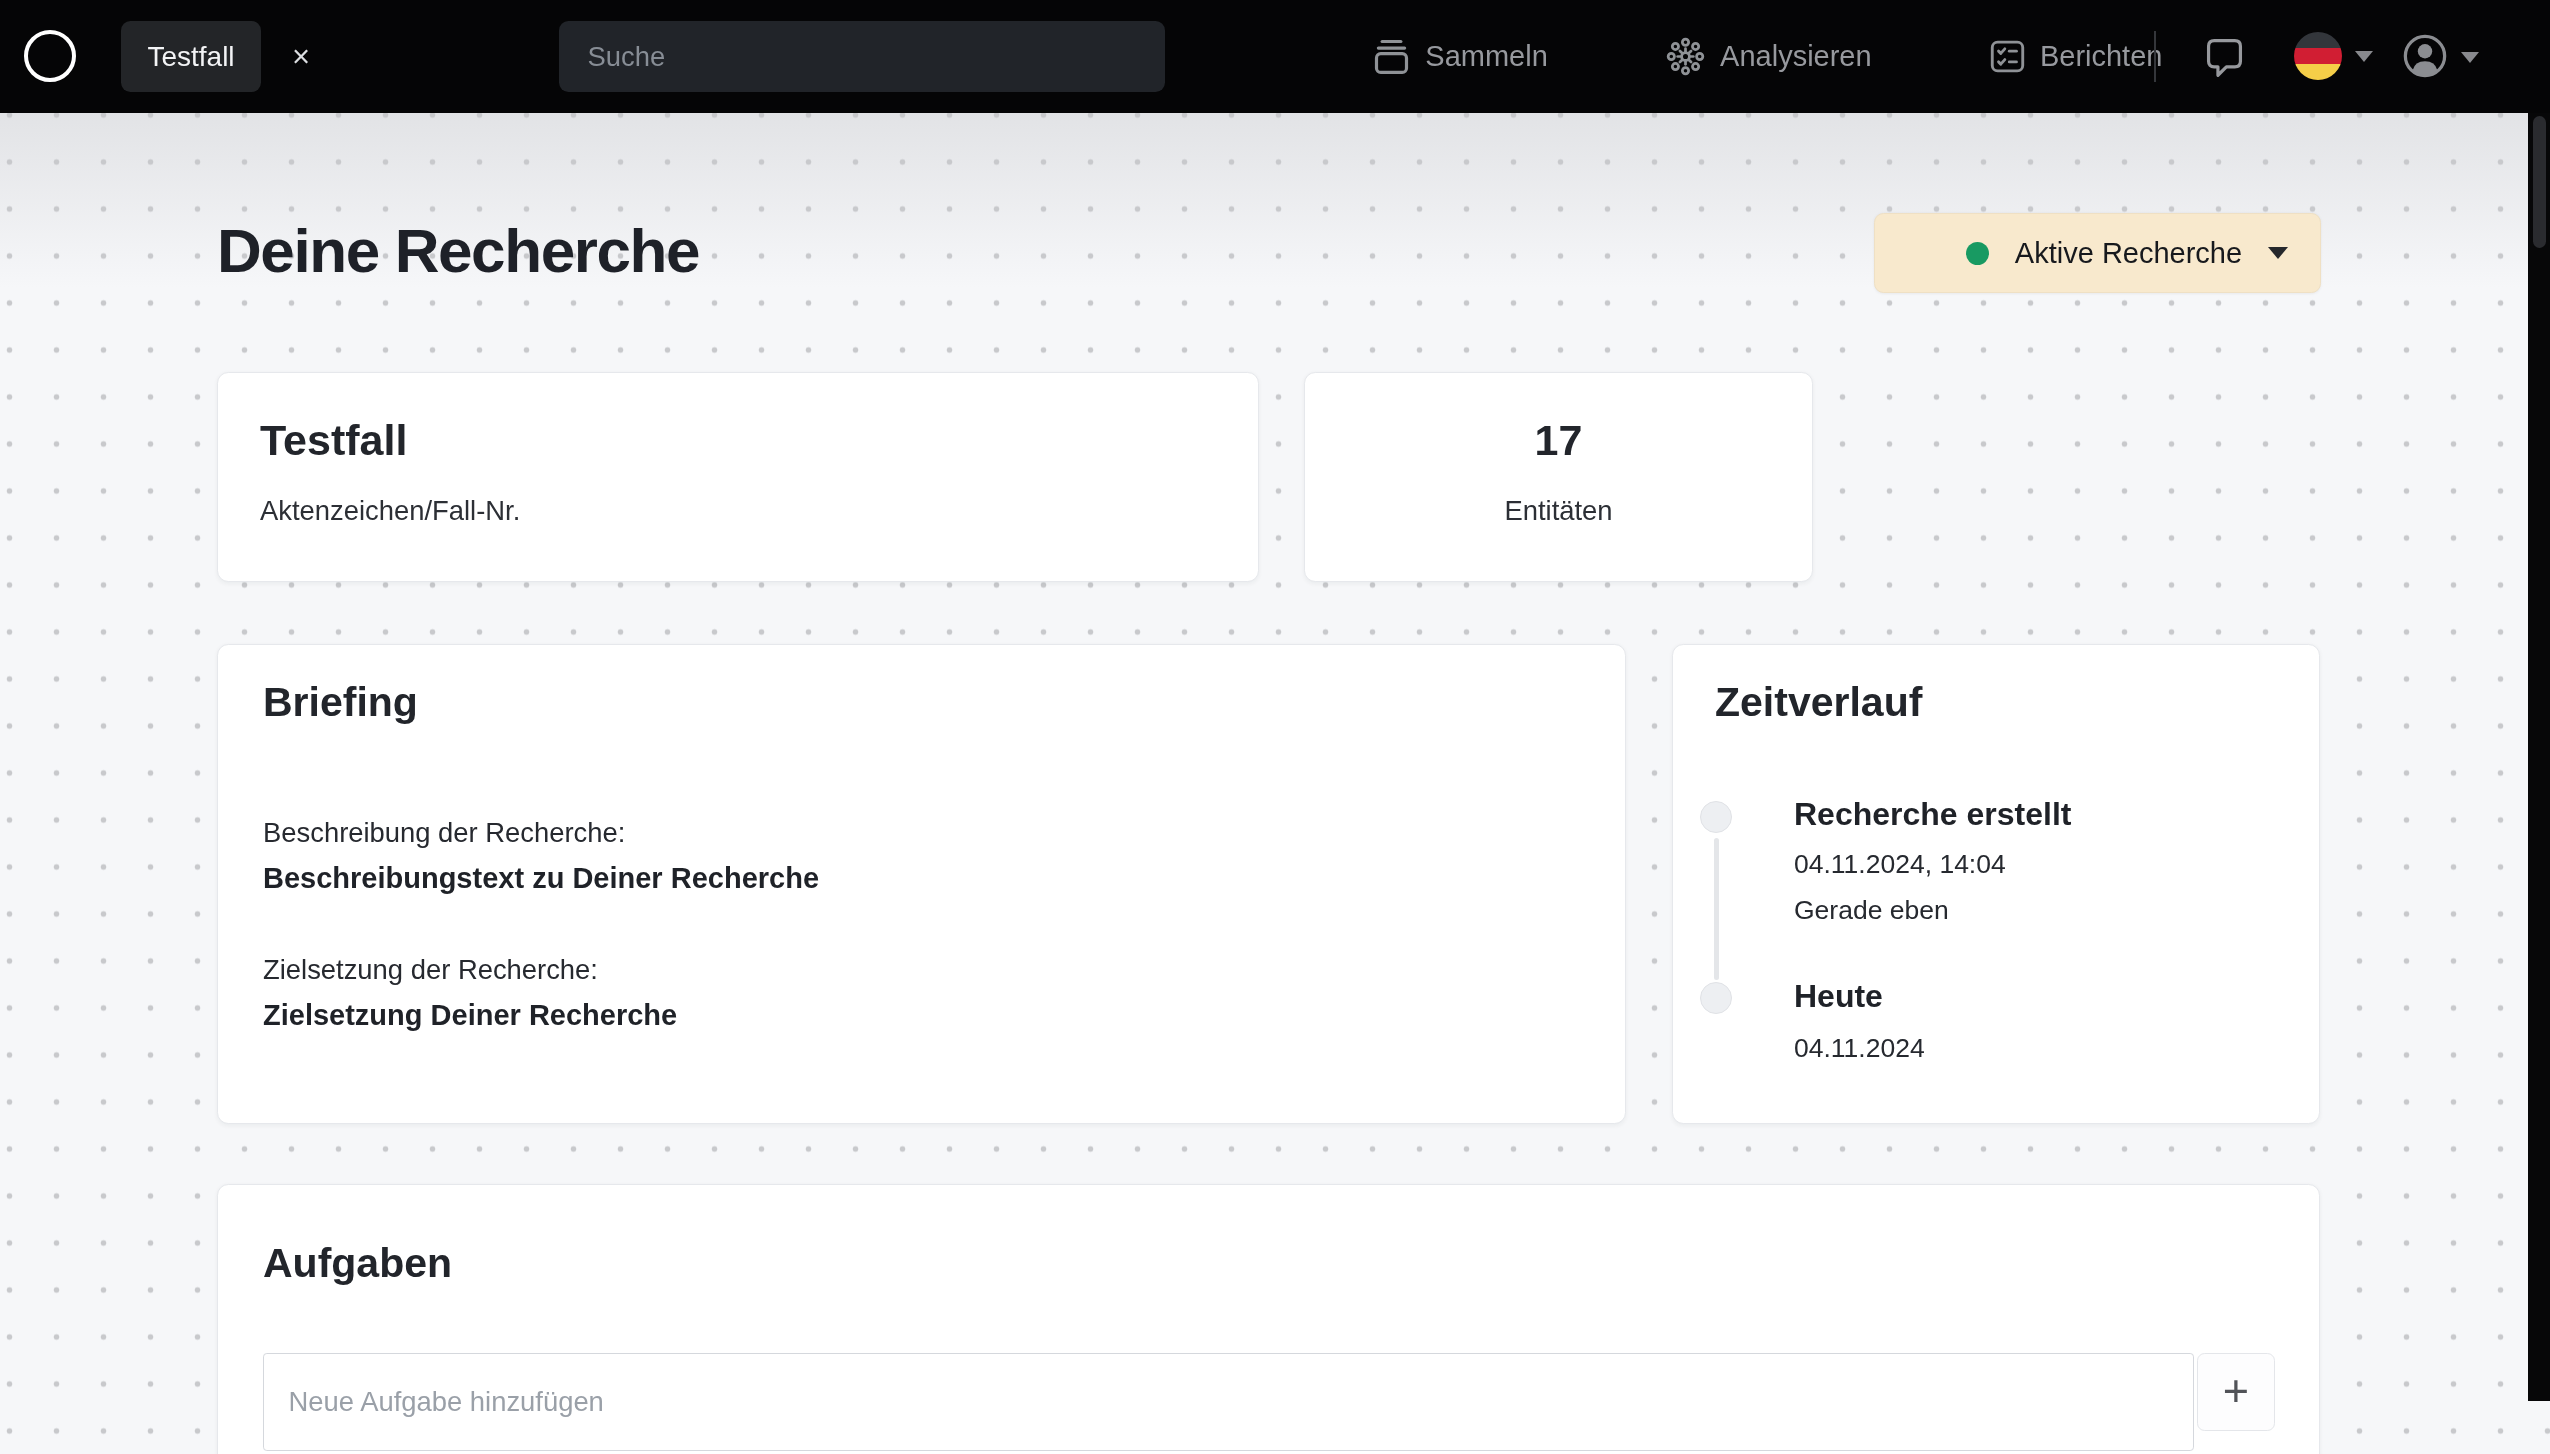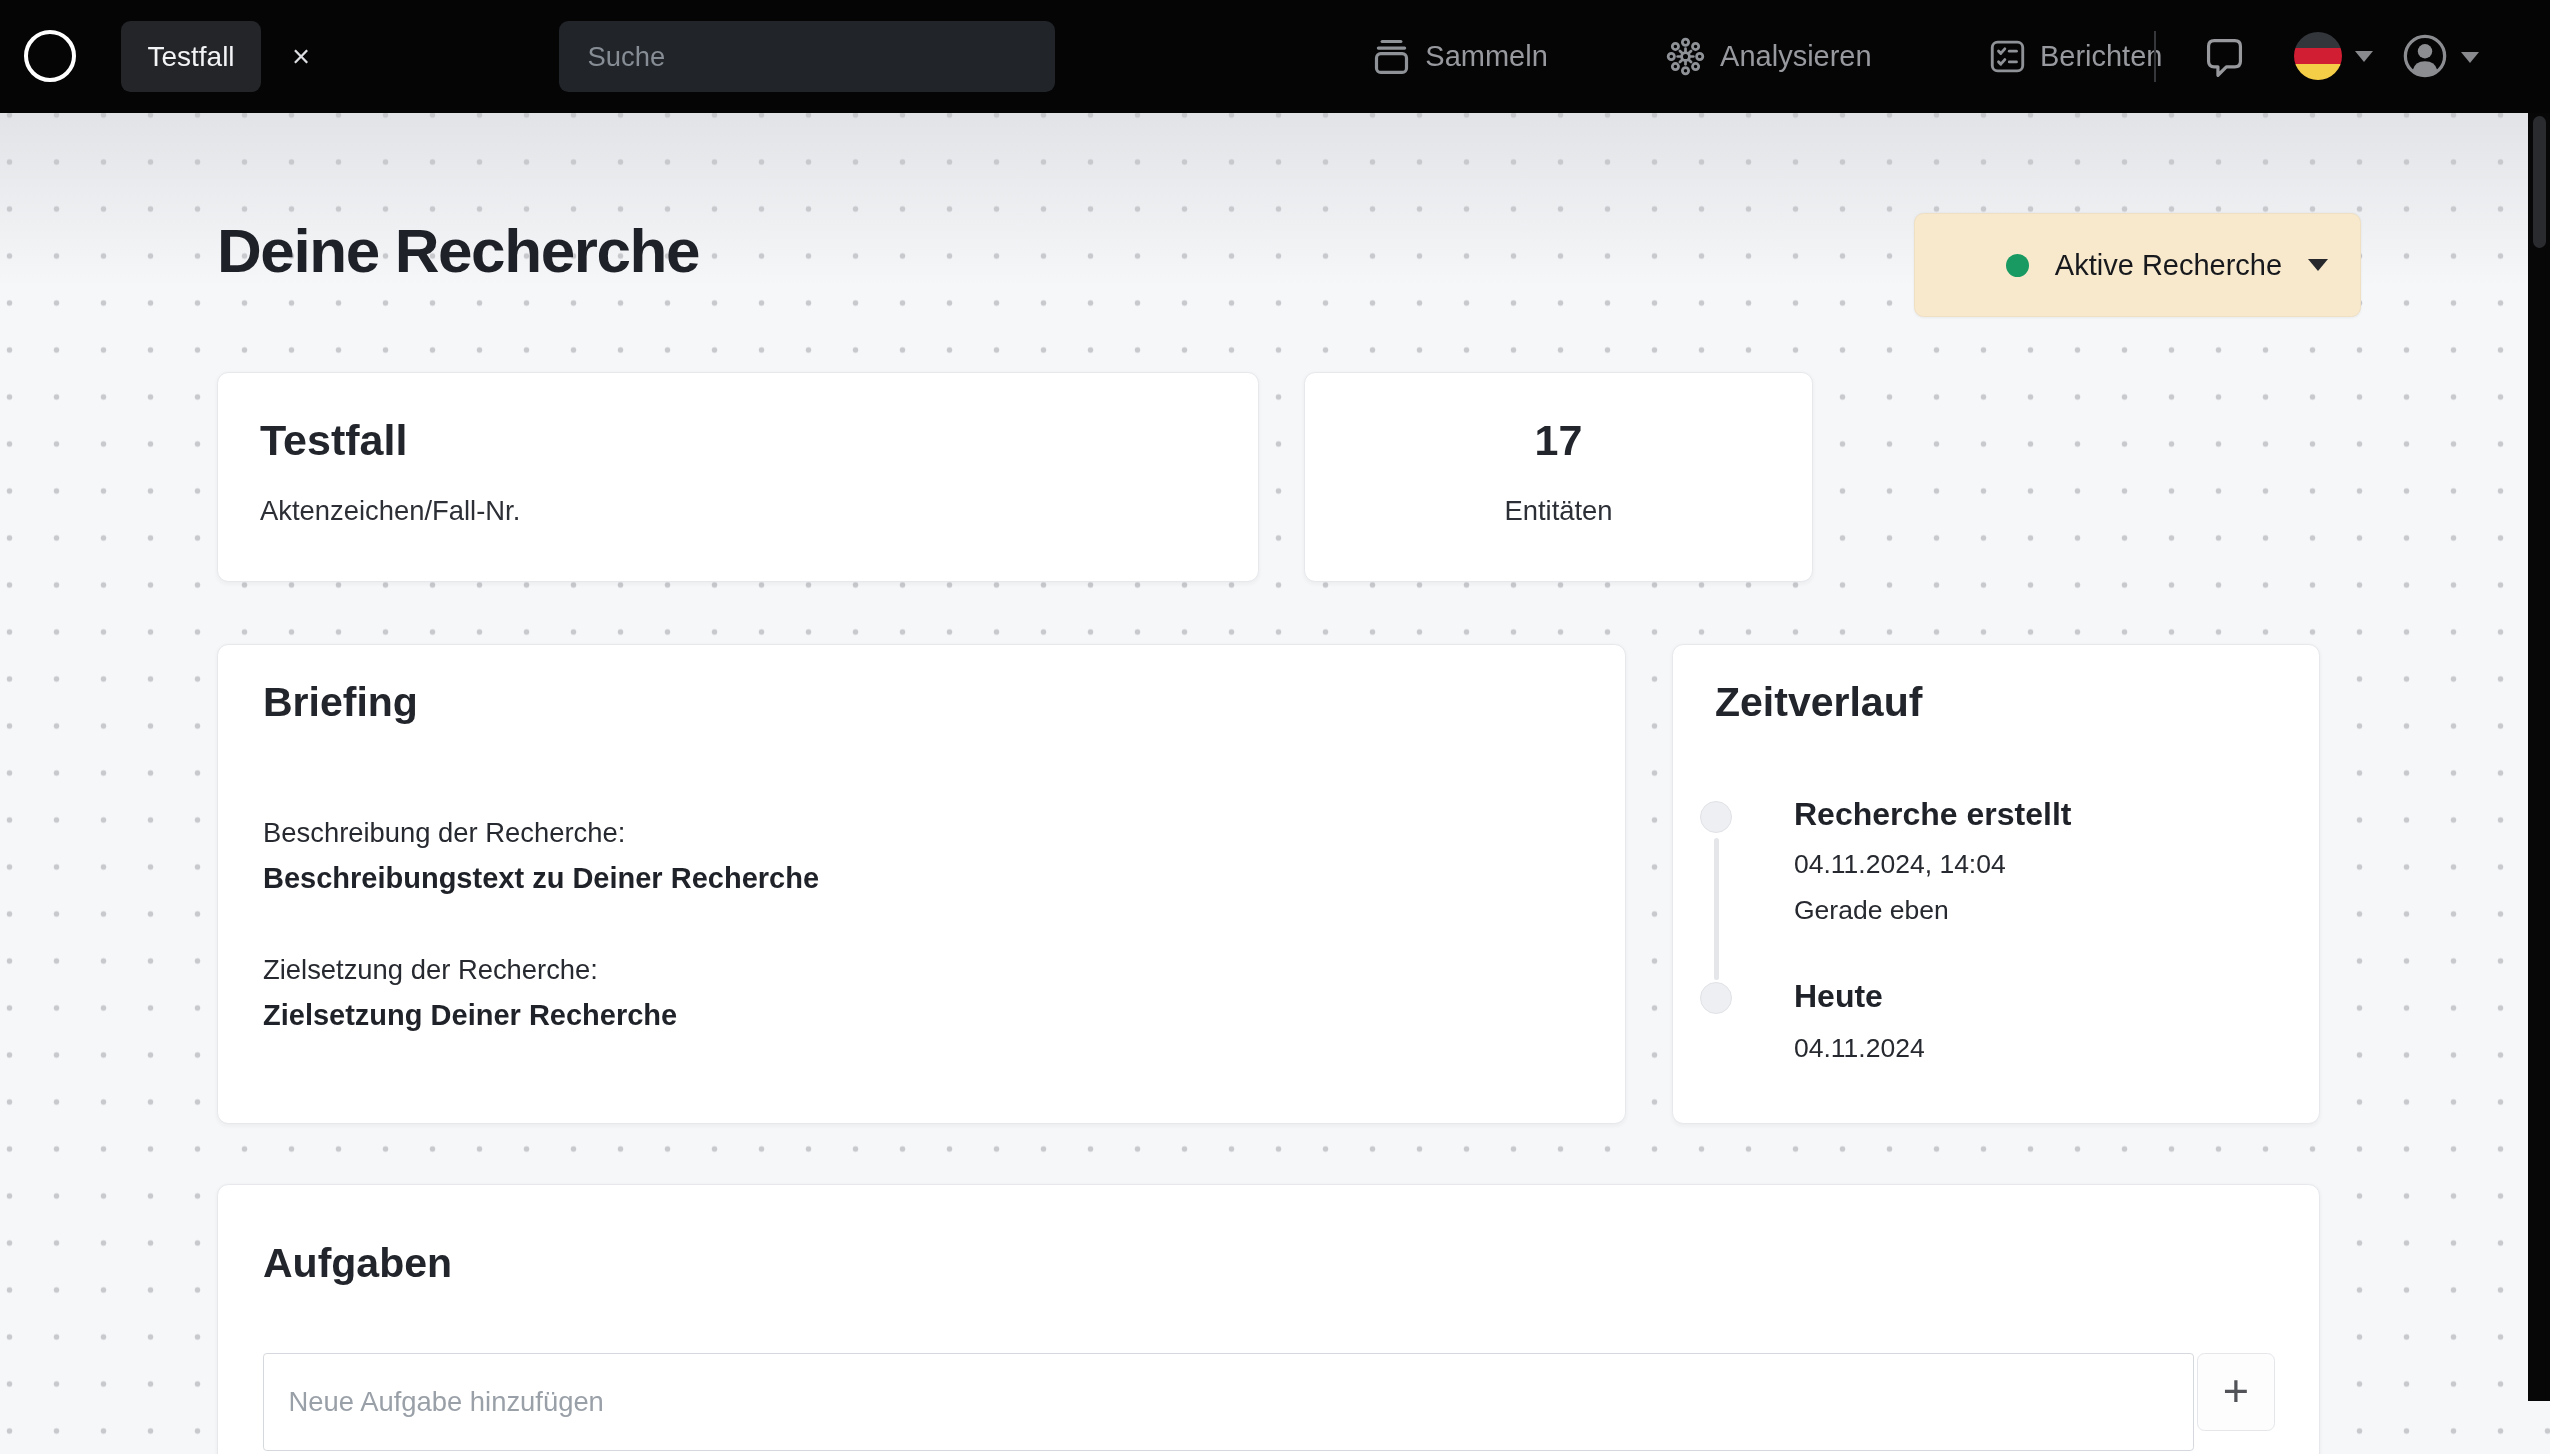--- a/index.html
+++ b/index.html
@@ -8,21 +8,21 @@
     font-family:"Liberation Sans","DejaVu Sans",sans-serif;
     background:#f6f7f9;
   }
   
   .topbar{position:absolute;left:0;top:0;width:2550px;height:113px;background:#050506;z-index:5;}
   .logo{position:absolute;left:23.6px;top:30px;width:52px;height:52px;border:4.7px solid #ffffff;border-radius:50%;box-sizing:border-box;}
   .tab{position:absolute;left:121px;top:21px;width:140px;height:71px;background:#232528;border-radius:9.5px;
        display:flex;align-items:center;justify-content:center;color:#f3f4f6;font-size:28px;cursor:default;}
   .tab-close{position:absolute;left:280px;top:21px;width:42px;height:71px;display:flex;align-items:center;justify-content:center;
        color:#dcdee1;font-size:31px;line-height:1;}
-  .search{position:absolute;left:559px;top:21px;width:496px;height:71px;background:#212429;border-radius:9.5px;
+  .search{position:absolute;left:559px;top:21px;width:606px;height:71px;background:#212429;border-radius:9.5px;
        display:flex;align-items:center;box-sizing:border-box;padding:0 26.5px;}
   .search input{width:100%;background:transparent;border:none;outline:none;color:#cfd2d6;font-size:27.4px;font-family:inherit;}
   .search input::placeholder{color:#878d95;}
   .nav{position:absolute;left:1369px;top:0;height:113px;display:flex;align-items:center;column-gap:114px;}
   .nav-item{display:flex;align-items:center;column-gap:11.3px;color:#97999e;font-size:29px;cursor:pointer;}
   .nav-item svg{display:block;}
   .tb-divider{position:absolute;left:2154px;top:31px;width:1.9px;height:51px;background:#35373b;}
   .chat-btn{position:absolute;left:2202px;top:34px;width:45px;height:45px;color:#97999d;}
   .lang{position:absolute;left:2294px;top:32px;display:flex;align-items:center;column-gap:13.2px;cursor:pointer;}
   .flag{width:48px;height:48px;border-radius:50%;overflow:hidden;display:flex;flex-direction:column;}
@@ -39,23 +39,23 @@
       linear-gradient(#e2e3e6 0px,#f6f7f9 175px);
     background-size:47px 47px,100% 100%;
     background-position:33px 25.5px,0 0;
     background-repeat:repeat,no-repeat;
   }
   .scroll-strip{position:absolute;left:2528px;top:0;width:23px;height:1288px;background:#070708;}
   .scroll-thumb{position:absolute;left:4.7px;top:2.8px;width:13.2px;height:132px;border-radius:6.6px;background:#2a2b2f;}
 
   .page-title{position:absolute;left:217px;top:102px;font-size:62px;font-weight:700;color:#1e2128;letter-spacing:-1.4px;}
 
-  .badge{position:absolute;left:1874px;top:100px;width:447px;height:104px;background:#f8e9cd;border:0.9px solid #efe0c4;
+  .badge{position:absolute;left:1874px;top:100px;width:447px;height:80px;background:#f8e9cd;border:0.9px solid #efe0c4;
     border-radius:9.5px;box-sizing:border-box;display:flex;align-items:center;padding:0 32px 0 91px;cursor:pointer;
-    box-shadow:0 0.9px 2.8px rgba(0,0,0,.06);margin-left:40px;}
+    box-shadow:0 0.9px 2.8px rgba(0,0,0,.06);}
   .badge-dot{width:23px;height:23px;border-radius:50%;background:#189a62;flex:none;}
   .badge-label{flex:1;text-align:center;font-size:29px;color:#17191d;}
   .badge-caret{width:0;height:0;border-left:10.4px solid transparent;border-right:10.4px solid transparent;border-top:12.3px solid #26282c;}
 
   .card{background:#ffffff;border:0.9px solid #e6e8ec;border-radius:11.3px;box-sizing:border-box;
         box-shadow:0 1.9px 4.7px rgba(25,30,40,.05);}
 
   .stats{position:absolute;left:217px;top:259px;display:grid;grid-template-columns:1042px 509px 462px;column-gap:45px;}
   .stat-card{height:210px;padding:43px 42px;}
   .stat-value{font-size:43px;font-weight:700;color:#22252b;}

